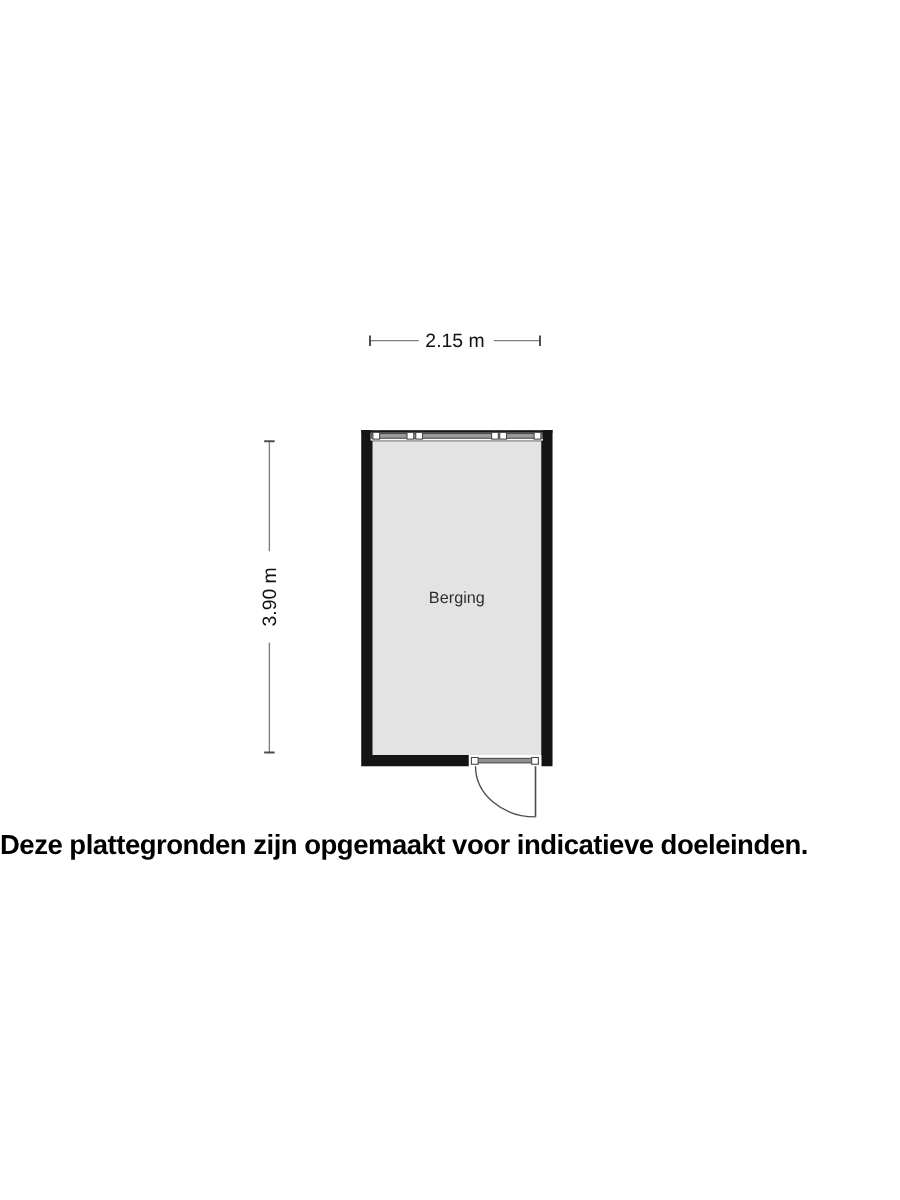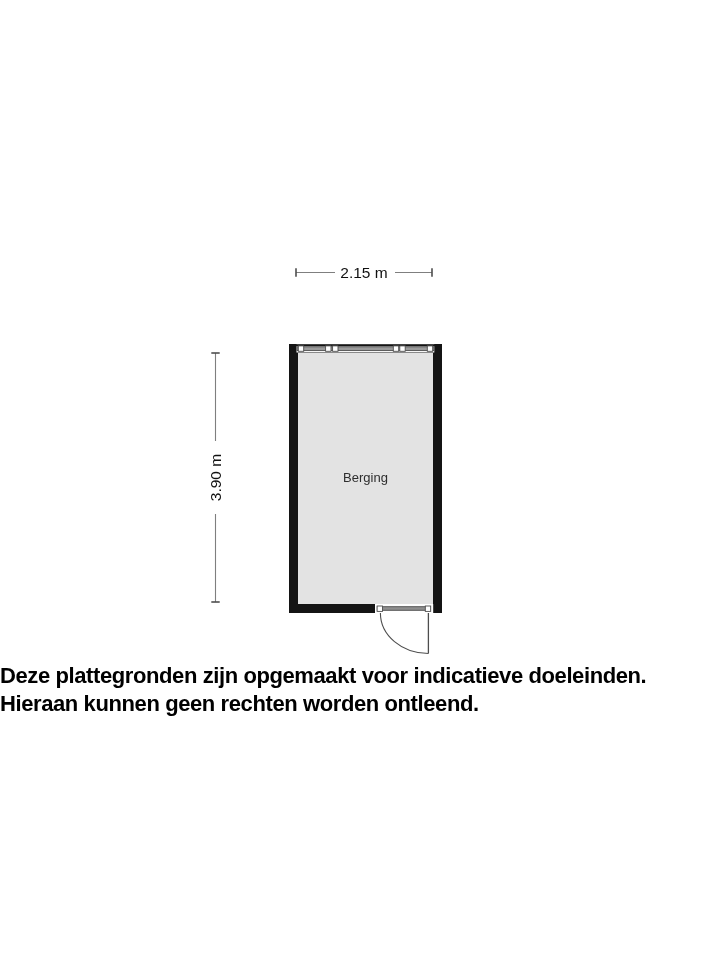--- a/index.html
+++ b/index.html
@@ -93,16 +93,15 @@
         <line x1="428.4" y1="601" x2="428.4" y2="641.5" stroke="#4d4d4d" stroke-width="1.3"></line>
         <path d="M 380.4 601 A 48 40.5 0 0 0 428.4 641.5" fill="none" stroke="#4d4d4d" stroke-width="1.1"></path>
       </g>
 
       <text x="365.5" y="470" text-anchor="middle" class="room-text">Berging</text>
     </g>
   </svg>
 
   <div class="disclaimer">
     <div>Deze plattegronden zijn opgemaakt voor indicatieve doeleinden.</div>
-    <div>Hieraan kunnen geen rechten worden ontleend.</div>
   </div>
 
 </div>
 
 </body></html>

